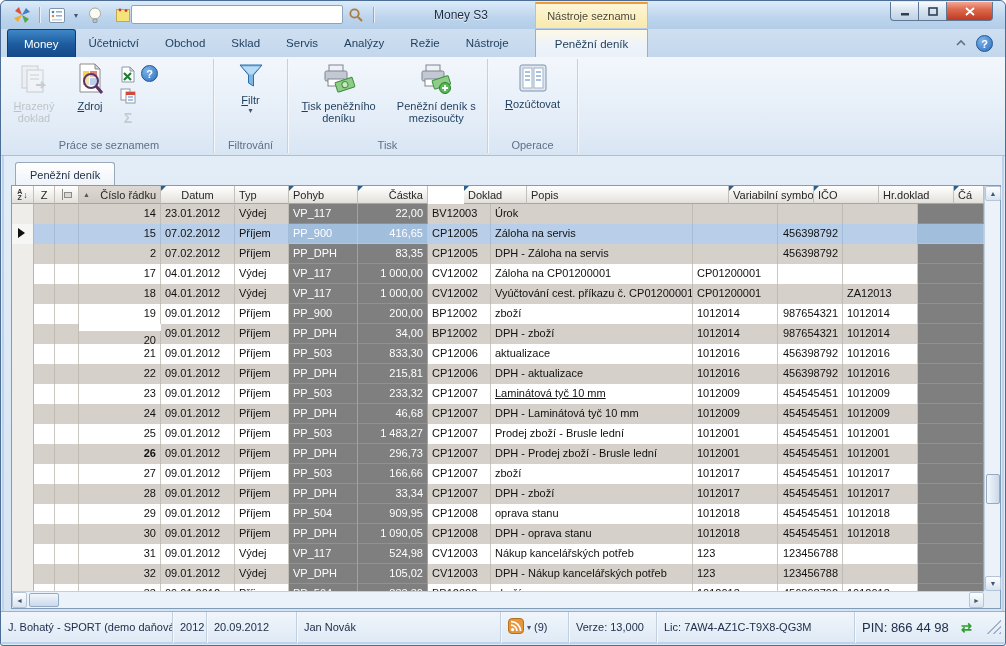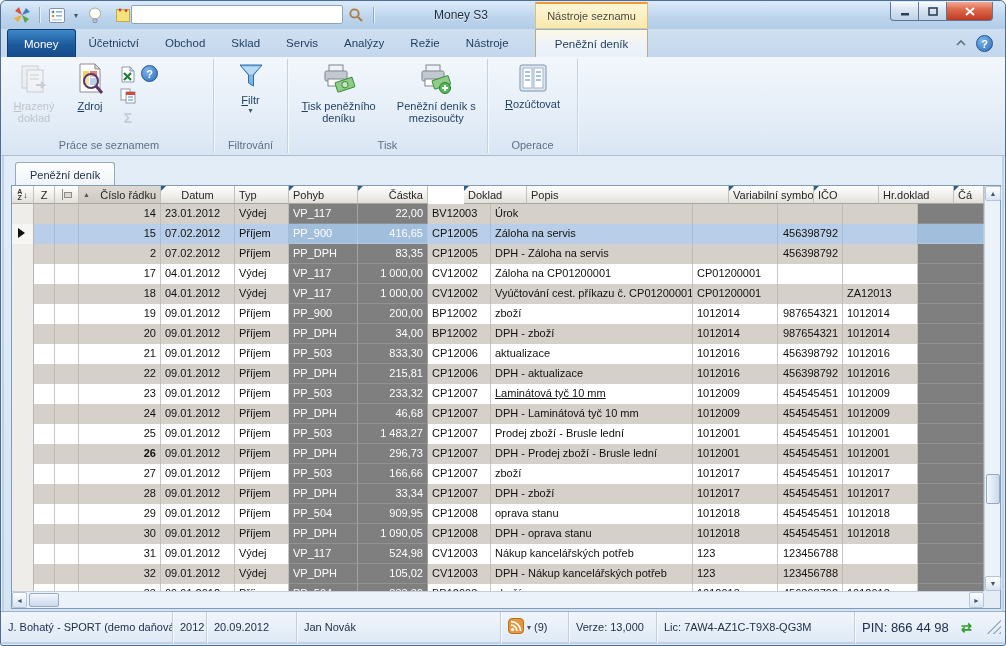--- a/index.html
+++ b/index.html
@@ -518,21 +518,21 @@
               <div class="gcell" style="width: 202px;">zboží</div>
               <div class="gcell" style="width: 85px;">1012014</div>
               <div class="gcell c-right" style="width: 65px;">987654321</div>
               <div class="gcell" style="width: 75px;">1012014</div>
               <div class="gcell c-dark flex"></div>
             </div>
             <div class="grow r-shade">
               <div class="gcell c-sel" style="width: 22px;"></div>
               <div class="gcell" style="width: 21px;"></div>
               <div class="gcell" style="width: 24px;"></div>
-              <div class="gcell c-right" style="width: 82px;">20</div>
+              <div class="gcell c-right" style="width: 82px; margin-top: 7px;">20</div>
               <div class="gcell" style="width: 74px;">09.01.2012</div>
               <div class="gcell" style="width: 54px;">Příjem</div>
               <div class="gcell c-dark" style="width: 69px;">PP_DPH</div>
               <div class="gcell c-dark c-right" style="width: 70px;">34,00</div>
               <div class="gcell" style="width: 63px;">BP12002</div>
               <div class="gcell" style="width: 202px;">DPH - zboží</div>
               <div class="gcell" style="width: 85px;">1012014</div>
               <div class="gcell c-right" style="width: 65px;">987654321</div>
               <div class="gcell" style="width: 75px;">1012014</div>
               <div class="gcell c-dark flex"></div>

